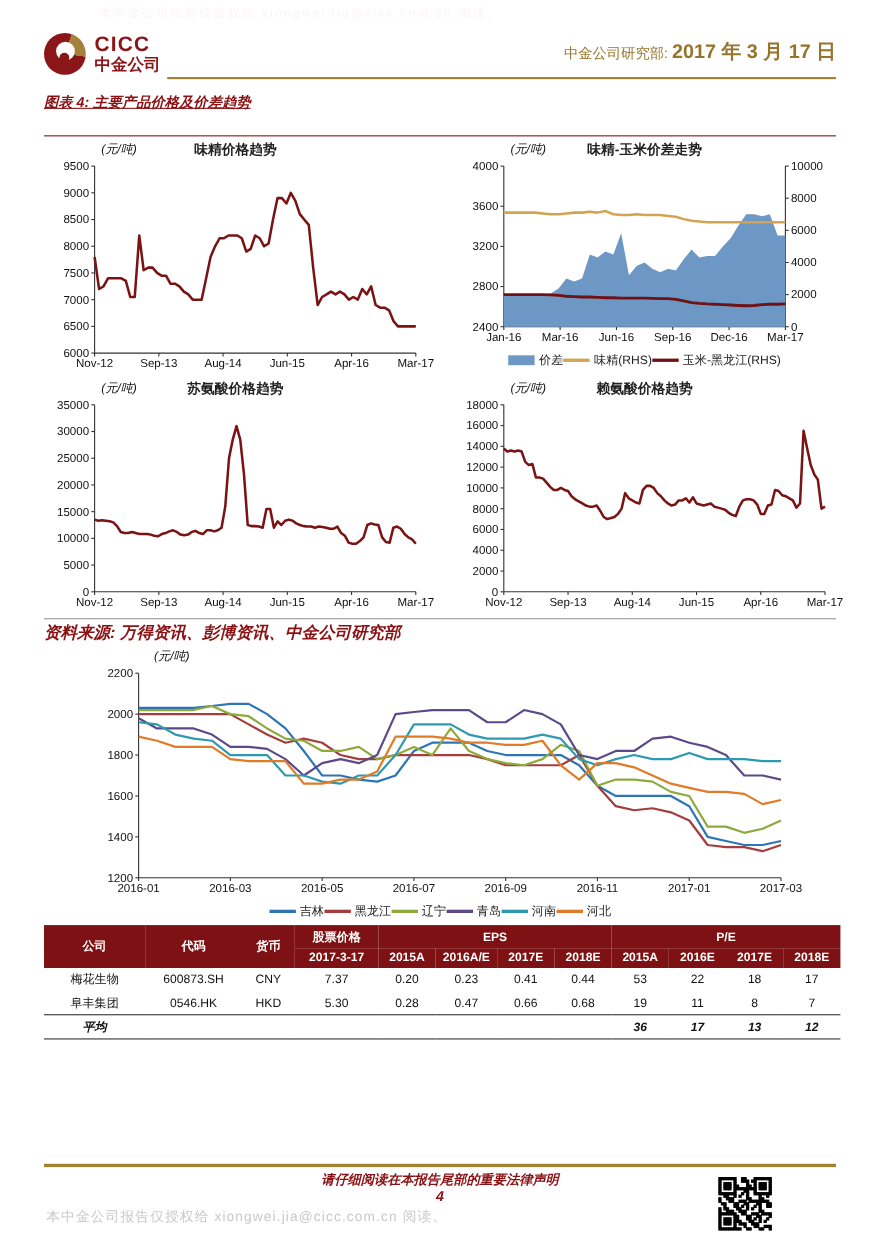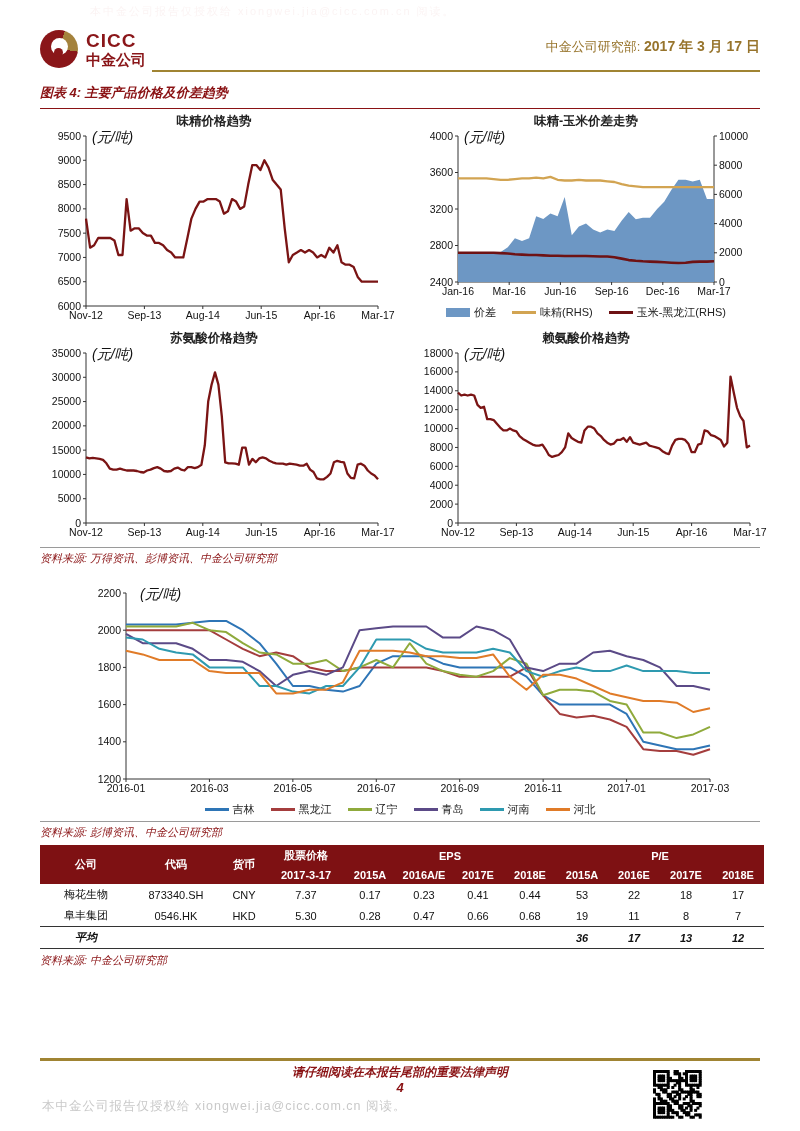--- a/index.html
+++ b/index.html
@@ -9,35 +9,35 @@
   
   .header{display:flex;justify-content:space-between;align-items:center;margin-top:30px;}
   .logo{display:flex;align-items:center;gap:8px;}
   .logo-mark{width:38px;height:38px;border-radius:50%;background:conic-gradient(from 18deg,#a4823c 0 80deg,#8a1619 80deg 360deg);position:relative;}
   .logo-mark::after{content:"";position:absolute;left:11px;top:8px;width:17px;height:17px;border-radius:50%;background:#fff;}
   .logo-mark::before{content:"";position:absolute;left:14px;top:18px;width:9px;height:9px;border-radius:50%;background:#8a1619;z-index:1;}
   .logo-text{line-height:1;color:#8a1619;}
   .logo-text .cicc{font-size:19px;font-weight:bold;letter-spacing:1px;}
   .logo-text .zj{font-size:15px;font-weight:bold;margin-top:2px;}
   .header-right{color:#97742c;font-size:13px;padding-bottom:4px;}
-  .header-right b{font-size:14px;}
+  .header-right b{font-size:18px;}
   .gold-line{height:2px;background:#a08433;margin-left:112px;margin-top:2px;}
   
-  .sec-title{color:#8a1214;font-style:italic;font-weight:bold;font-size:13px;border-bottom:1.5px solid #8a1214;padding-bottom:6px;margin-top:12px;}
-  .src{border-top:1px solid #9a9a9a;margin-top:4px;padding-top:3px;color:#8a1214;font-style:italic;font-size:11px;}
+  .sec-title{color:#8a1214;font-style:italic;font-weight:bold;font-size:13px;border-bottom:1.5px solid #8a1214;padding-bottom:21px;margin-top:12px;text-decoration:underline;}
+  .src{border-top:1px solid #9a9a9a;margin-top:4px;padding-top:3px;color:#8a1214;font-style:italic;font-size:15px;font-weight:bold;}
   .src-noline{color:#8a1214;font-style:italic;font-size:11px;margin-top:4px;}
   
   .grid2{display:flex;justify-content:space-between;align-items:flex-start;margin-top:4px;}
   .chart{width:348px;}
   .chart-head{position:relative;height:17px;font-size:12px;}
-  .chart-head .unit{position:absolute;left:52px;top:16px;font-style:italic;font-size:14px;text-align:right;}
+  .chart-head .unit{position:absolute;left:52px;top:0;font-style:italic;font-size:11px;text-align:right;}
   .chart-head .ctitle{position:absolute;left:0;right:0;text-align:center;font-weight:bold;color:#222;font-size:12.5px;}
   svg{overflow:visible;display:block;}
   svg text{font-family:"Liberation Sans",sans-serif;}
-  .legend{display:flex;justify-content:center;gap:16px;margin-top:3px;font-size:11px;color:#222;align-items:center;flex-wrap:nowrap;}
+  .legend{display:flex;justify-content:center;margin-top:3px;font-size:11px;color:#222;align-items:center;flex-wrap:nowrap;}
   .lg-item{display:inline-flex;align-items:center;gap:4px;white-space:nowrap;}
   .sw-line{display:inline-block;width:24px;height:3px;}
   .sw-area{display:inline-block;width:24px;height:9px;}
   .bigchart{width:640px;margin:4px auto 0 auto;}
   .bigchart .chart-head .unit{left:60px;}
   
   .vtable{width:100%;border-collapse:collapse;font-size:11px;text-align:center;margin-top:5px;table-layout:fixed;}
   .vtable thead th{background:#7e1113;color:#fff;font-weight:bold;padding:3px 1px;font-size:11px;}
   .vtable tbody td{padding:3px 1px;color:#111;}
   .vtable tr.avg td{font-weight:bold;border-top:1.3px solid #333;border-bottom:1.3px solid #333;font-style:italic;}
@@ -321,21 +321,20 @@
         <span class="lg-item">
           <span class="sw-line" style="background: rgb(46, 154, 176);"></span>
           <span>河南</span>
         </span>
         <span class="lg-item">
           <span class="sw-line" style="background: rgb(224, 123, 40);"></span>
           <span>河北</span>
         </span>
       </div>
   </div>
-  <div class="src">资料来源: 彭博资讯、中金公司研究部</div>
 
   <table class="vtable">
     <colgroup>
       <col style="width:92px">
         <col style="width:88px">
         <col style="width:48px">
         <col style="width:76px">
       <col style="width:52px">
         <col style="width:56px">
         <col style="width:52px">
@@ -362,24 +361,24 @@
           <th>2018E</th>
           <th>2015A</th>
           <th>2016E</th>
           <th>2017E</th>
           <th>2018E</th>
         </tr>
       </thead>
     <tbody>
         <tr>
           <td>梅花生物</td>
-          <td>873340.SH</td>
+          <td>600873.SH</td>
           <td>CNY</td>
           <td>7.37</td>
-          <td>0.17</td>
+          <td>0.20</td>
           <td>0.23</td>
           <td>0.41</td>
           <td>0.44</td>
           <td>53</td>
           <td>22</td>
           <td>18</td>
           <td>17</td>
         </tr>
         <tr>
           <td>阜丰集团</td>
@@ -404,21 +403,20 @@
           <td></td>
           <td></td>
           <td></td>
           <td>36</td>
           <td>17</td>
           <td>13</td>
           <td>12</td>
         </tr>
       </tbody>
   </table>
-  <div class="src-noline">资料来源: 中金公司研究部</div>
 </div>
 
 <div class="footer-line"></div>
 <div class="disclaimer">请仔细阅读在本报告尾部的重要法律声明</div>
 <div class="page-num">4</div>
 <div class="btm-watermark">本中金公司报告仅授权给 xiongwei.jia@cicc.com.cn 阅读。</div>
 <svg class="qr" width="48" height="48">
     <rect x="0.00" y="0.00" width="3" height="3" fill="#000"></rect>
     <rect x="2.29" y="0.00" width="3" height="3" fill="#000"></rect>
     <rect x="4.57" y="0.00" width="3" height="3" fill="#000"></rect>

